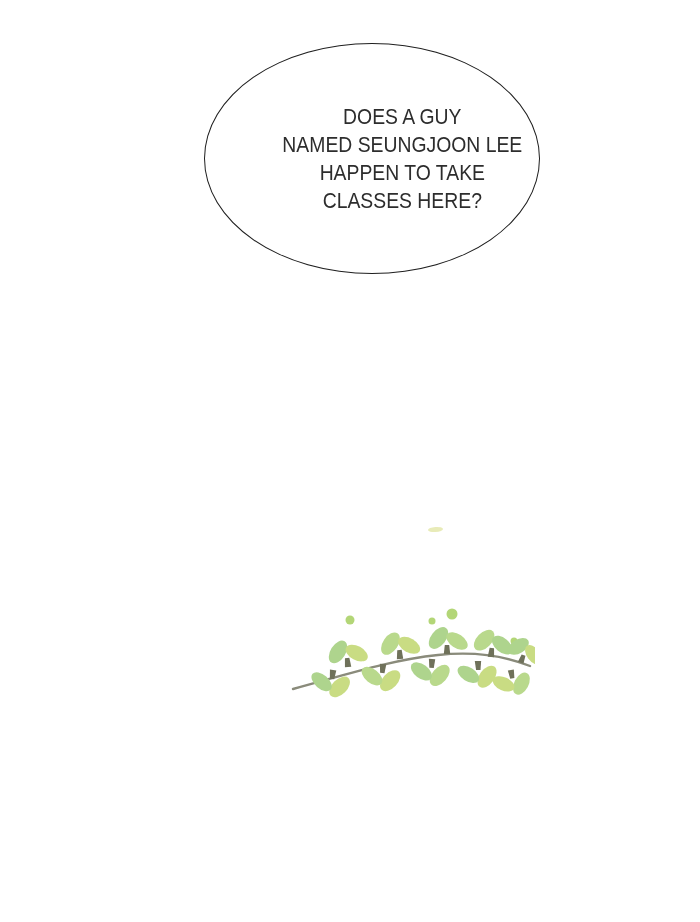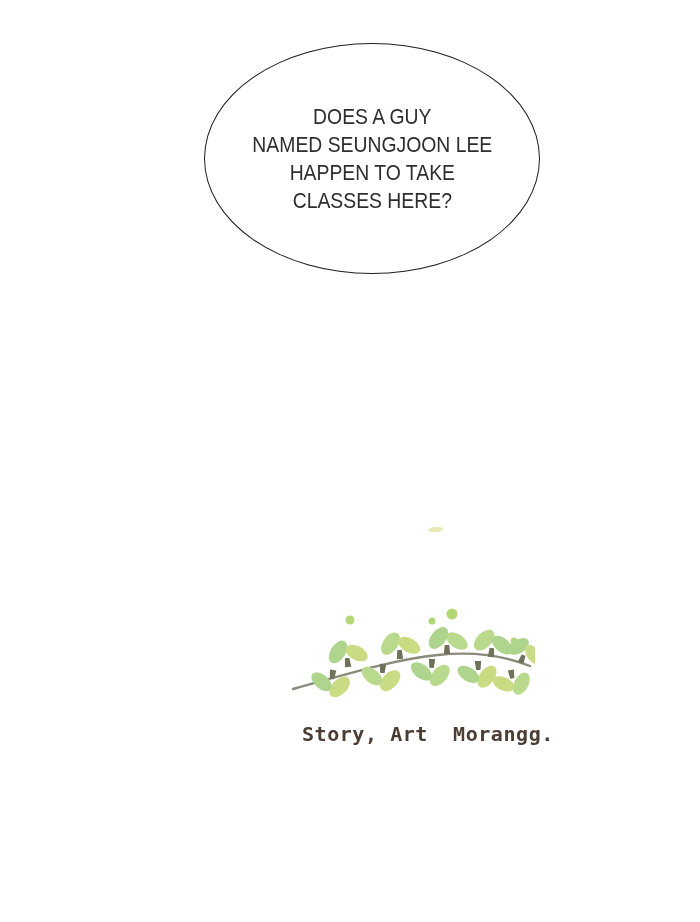--- a/index.html
+++ b/index.html
@@ -17,21 +17,21 @@
     position: absolute;
     left: 204px;
     top: 43px;
     width: 334px;
     height: 229px;
     border: 1.6px solid #1f1f1f;
     border-radius: 50%;
     background: #ffffff;
     display: flex;
     align-items: center;
-    justify-content: center;
+    justify-content: flex-end;
   }
   .speech-text {
     text-align: center;
     font-size: 22px;
     line-height: 28px;
     font-weight: 400;
     color: #2d2d2d;
     letter-spacing: 0px;
     transform: scaleX(0.88);
     transform-origin: 50% 50%;
@@ -154,15 +154,14 @@
         <polygon points="-3.2,1 3.2,1 2.2,-8 -2.2,-8" fill="#6f715a"></polygon>
       </g>
       <g transform="translate(221,73) rotate(170) scale(0.95)">
         <ellipse cx="-8.5" cy="-15" rx="12.5" ry="7.5" transform="rotate(-52 -8.5 -15)" fill="#b9d98c"></ellipse>
         <ellipse cx="10" cy="-12" rx="12" ry="7" transform="rotate(34 10 -12)" fill="#c9dc83"></ellipse>
         <polygon points="-3.2,1 3.2,1 2.2,-8 -2.2,-8" fill="#6f715a"></polygon>
       </g>
     </svg>
   </div>
 
-  <div class="credit-line credit-story">Story, Art  Morangg.</div>
 
 </div>
 
 </body></html>

